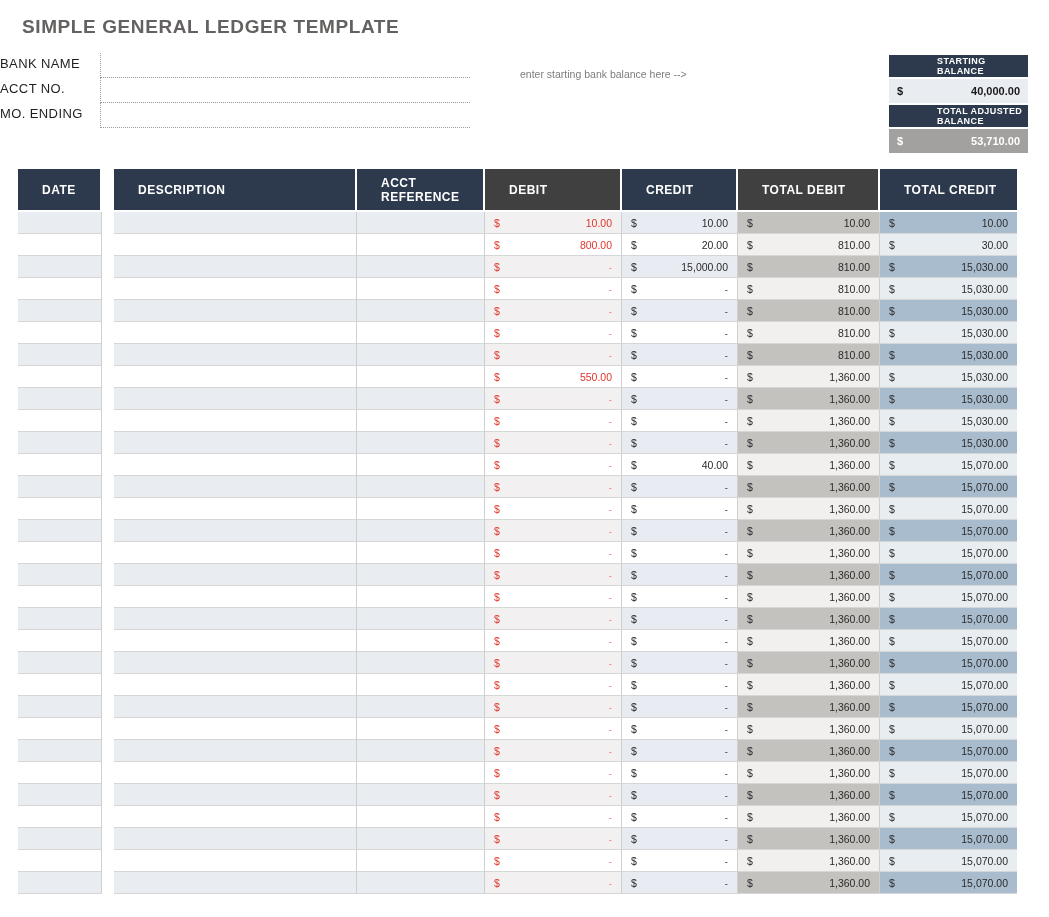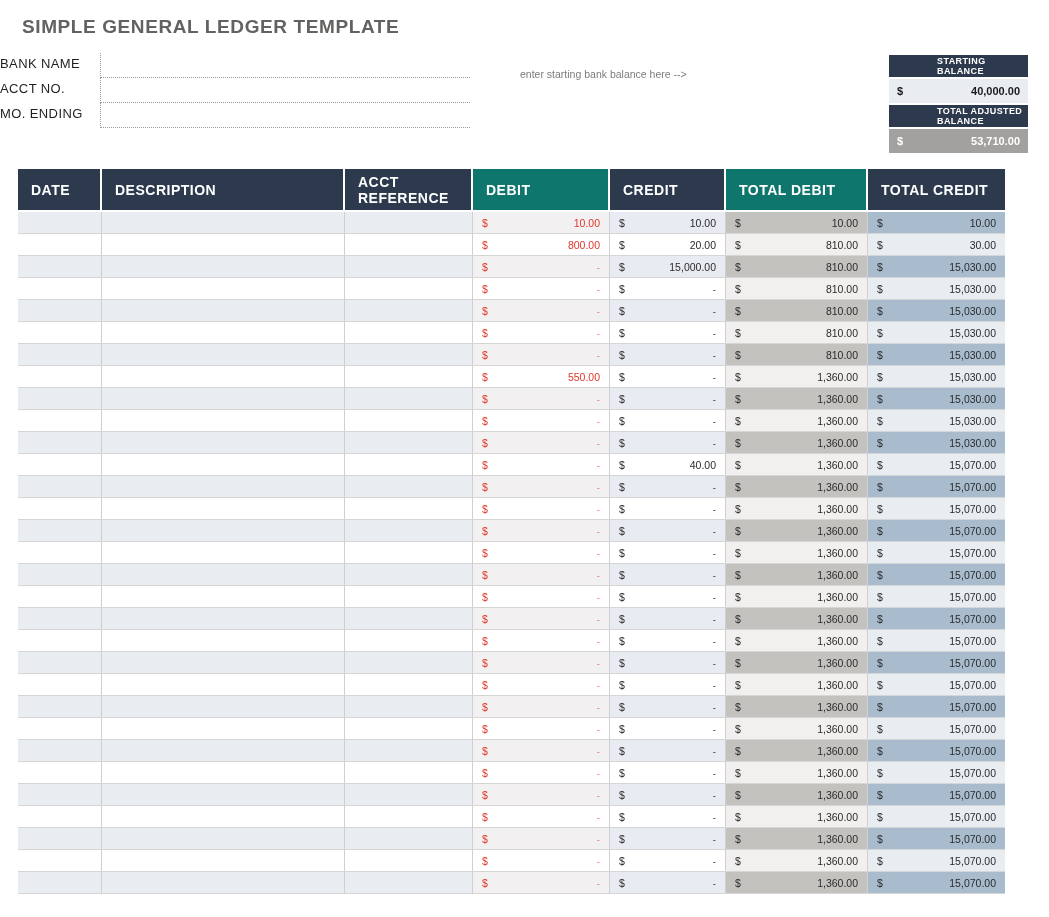--- a/index.html
+++ b/index.html
@@ -47,38 +47,38 @@
     display: flex; align-items: center; justify-content: space-between;
     font-size: 11px; font-weight: bold;
   }
   .bal-val.light { background: #e9edf2; color: #1a1a1a; }
   .bal-val.gray  { background: #a3a19f; color: #ffffff; }
   
   .ledger { position: absolute; left: 18px; top: 169px; width: 1010px; }
   .thead { display: flex; height: 43px; }
   .hcell {
     display: flex; align-items: center;
-    padding-left: 13px;
-    color: #ffffff; font-size: 14px; font-weight: bold; letter-spacing: 0.5px;
+    padding-left: 24px;
+    color: #ffffff; font-size: 12px; font-weight: bold; letter-spacing: 0.5px;
     border-right: 2px solid #ffffff; border-bottom: 2px solid #ffffff;
   }
   .hcell:last-child { border-right: none; }
   .hcell.navy { background: #2d3a4d; }
-  .hcell.gray { background: #0f766e; }
+  .hcell.gray { background: #404040; }
   .trow { display: flex; height: 22px; }
   .cell {
     border-right: 1px solid #cfcfcf;
     border-bottom: 1px solid #d6d6d6;
     font-size: 10.5px; color: #2b2b2b;
     display: flex; align-items: center;
   }
   .cell:last-child { border-right: none; }
   .money { justify-content: space-between; padding: 0 9px; }
   
-  .c0 { width: 84px; }  .c1 { width: 243px; } .c2 { width: 128px; }
+  .c0 { width: 84px; }  .c1 { width: 243px; margin-left: 12px; } .c2 { width: 128px; }
   .c3 { width: 137px; } .c4 { width: 116px; } .c5 { width: 142px; }
   .c6 { width: 137px; }
   
   .trow:nth-child(even) .c0, .trow:nth-child(even) .c1, .trow:nth-child(even) .c2 { background: #ffffff; }
   .trow:nth-child(odd)  .c0, .trow:nth-child(odd)  .c1, .trow:nth-child(odd)  .c2 { background: #e9edf1; }
   .trow:nth-child(even) .c3 { background: #ffffff; }
   .trow:nth-child(odd)  .c3 { background: #f2f0f0; }
   .trow:nth-child(even) .c4 { background: #ffffff; }
   .trow:nth-child(odd)  .c4 { background: #e8ecf2; }
   .trow:nth-child(even) .c5 { background: #f1f0ee; }

